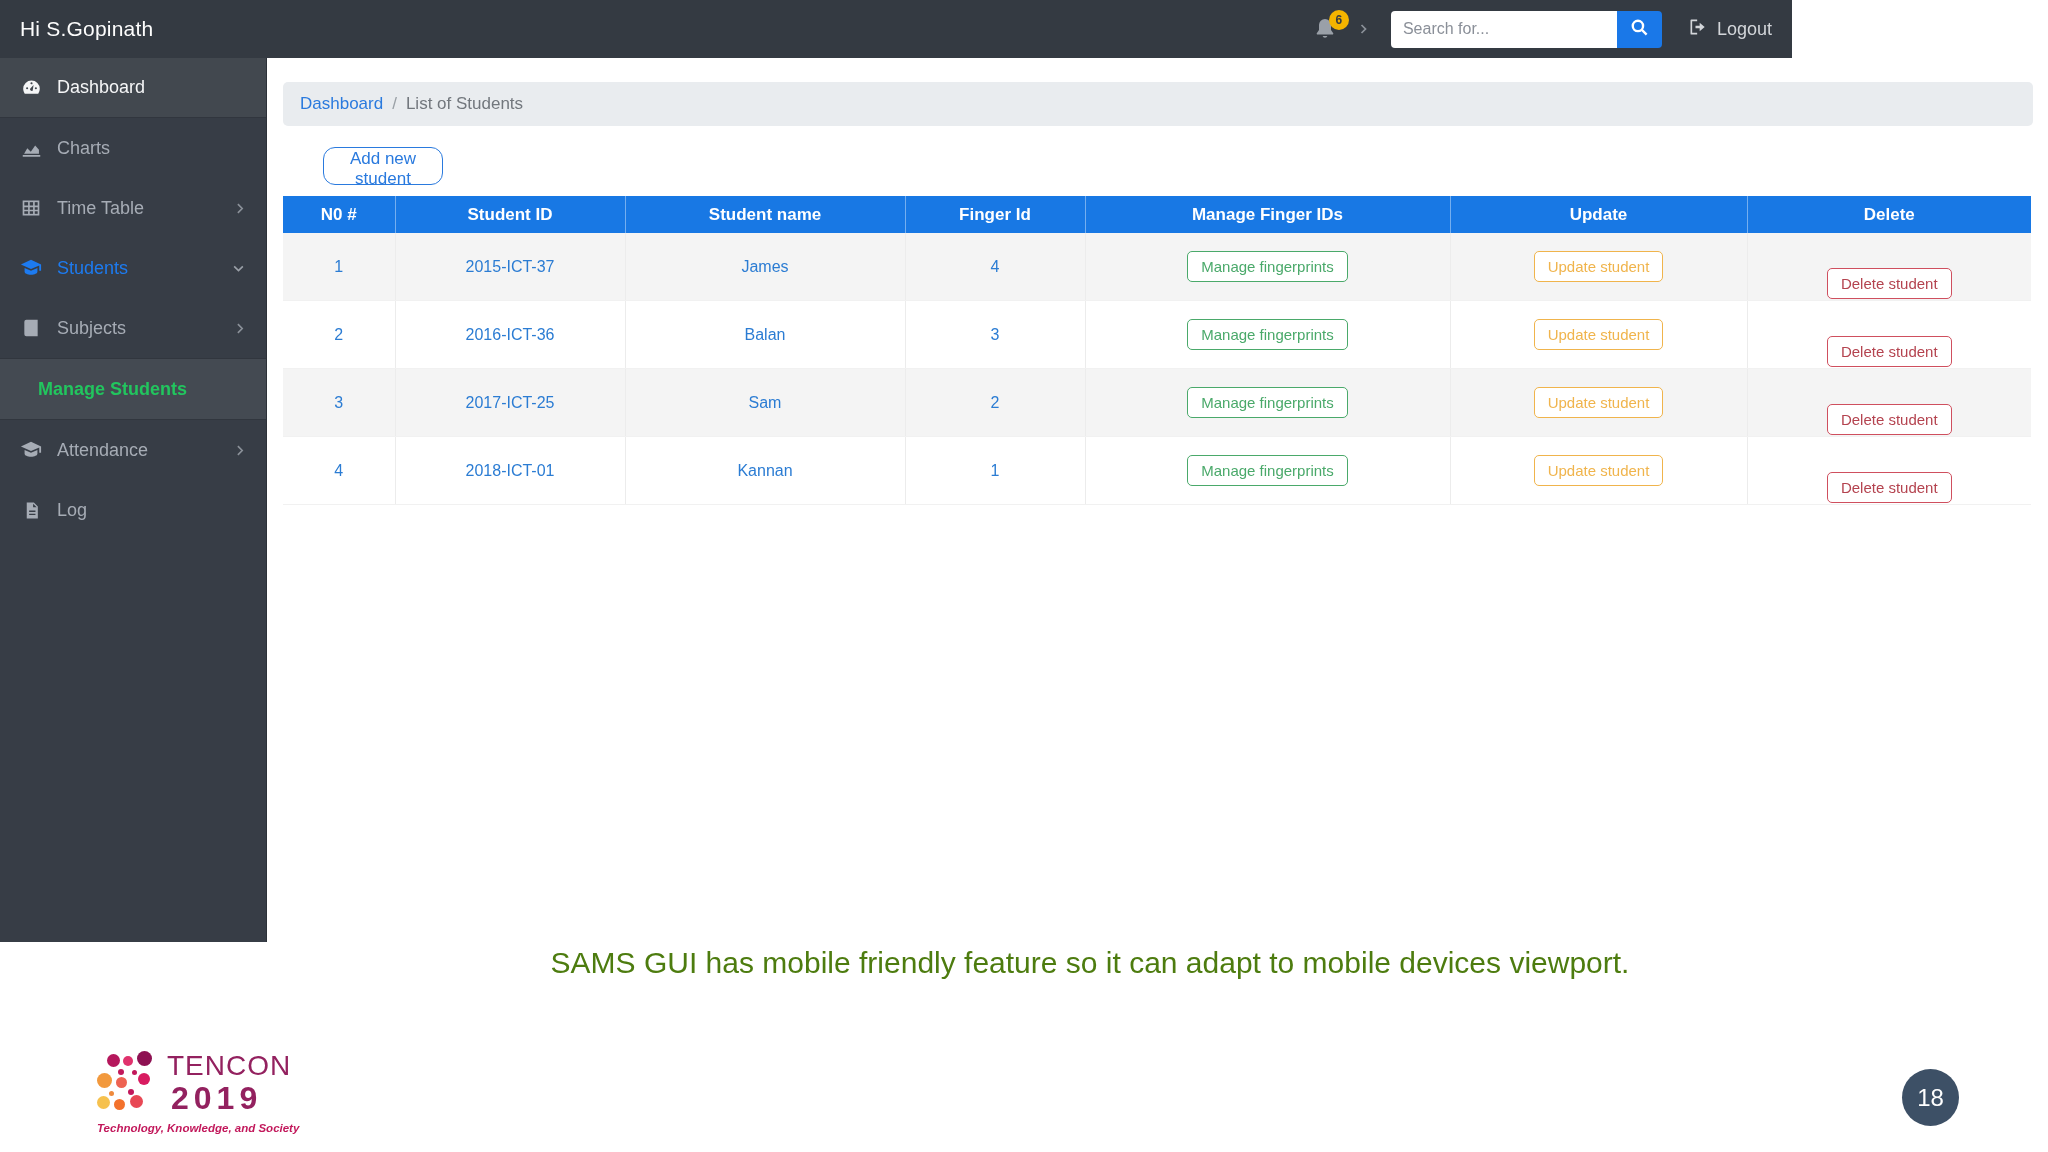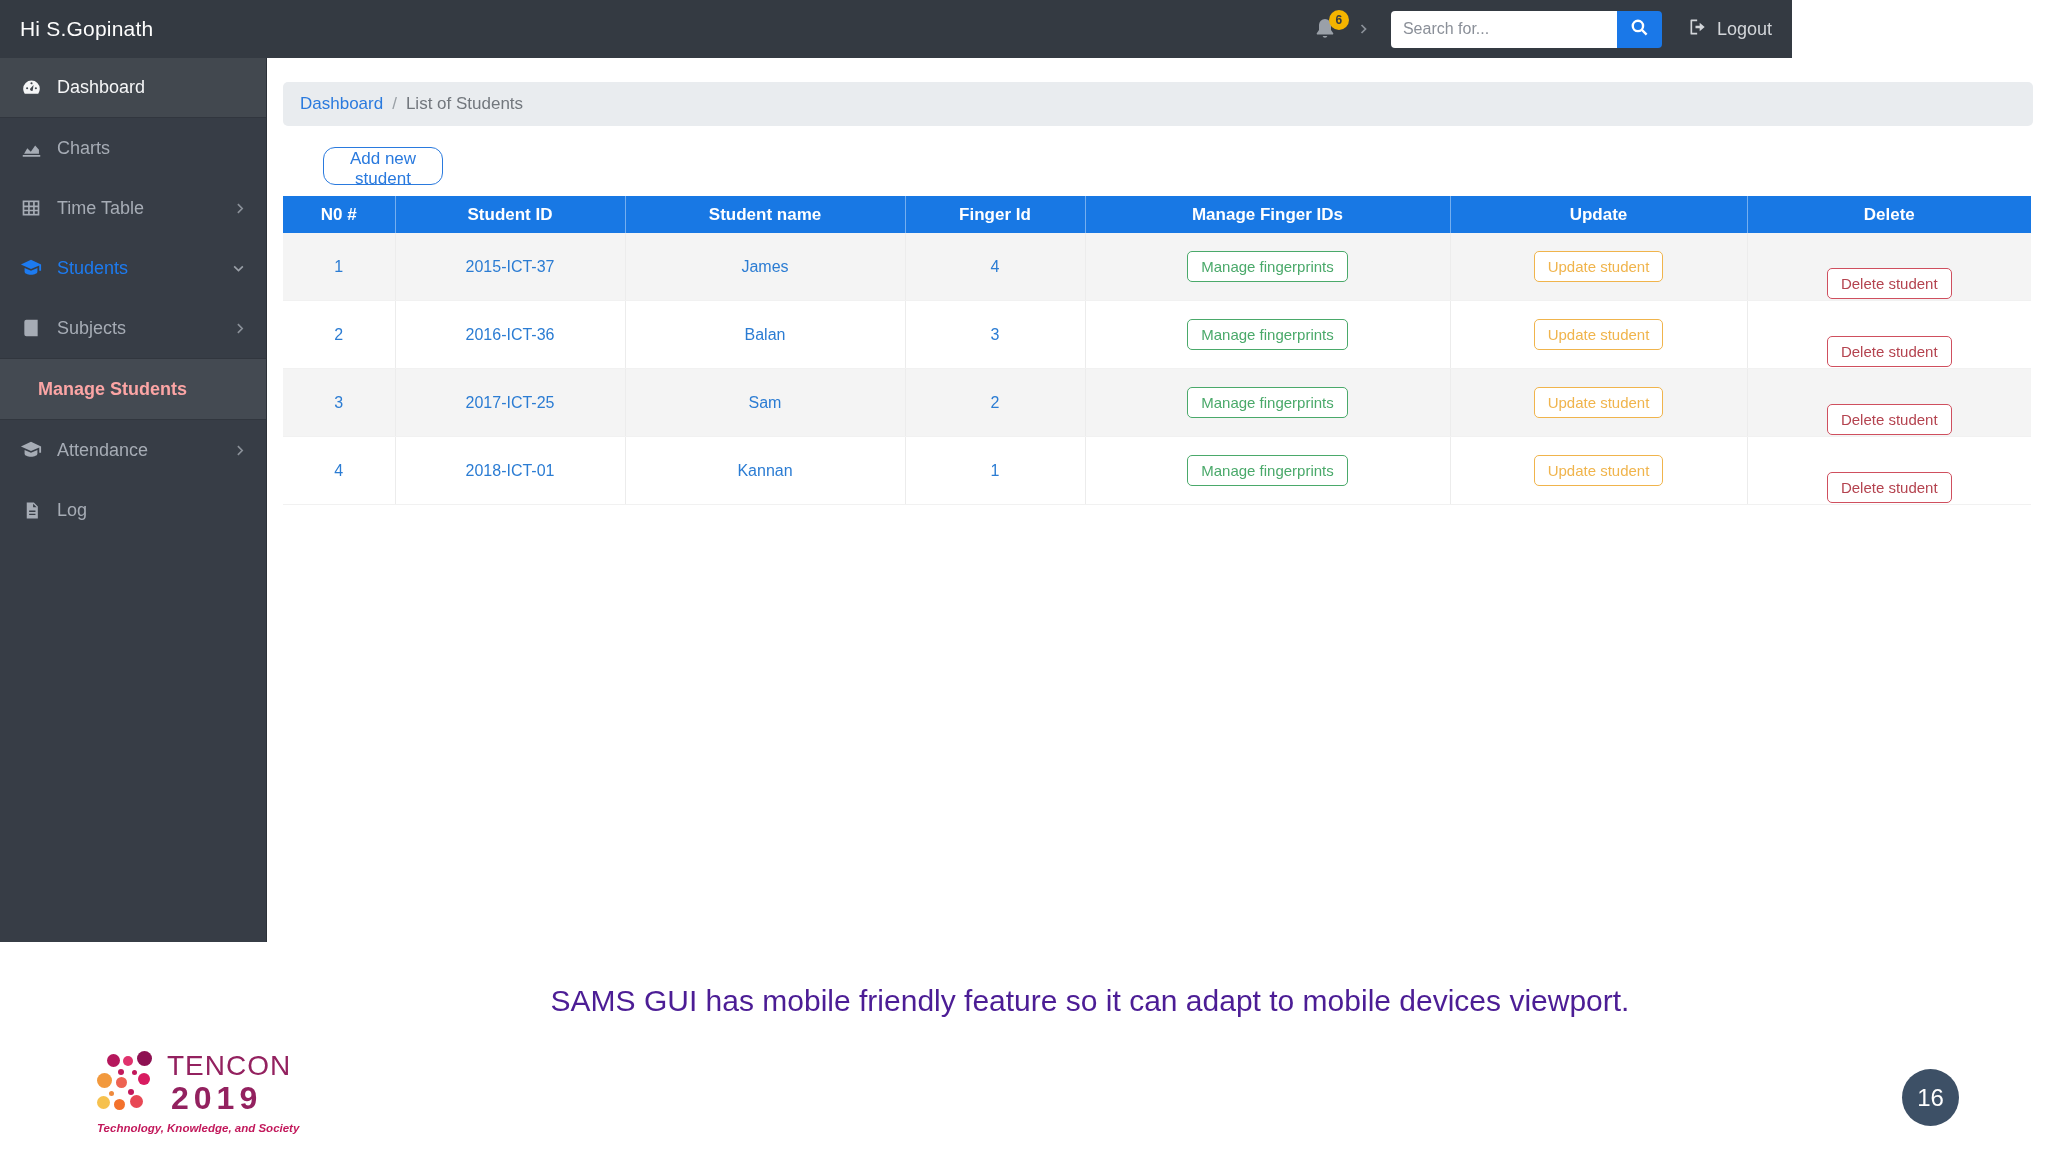--- a/index.html
+++ b/index.html
@@ -29,21 +29,21 @@
   .sidebar{position:absolute;left:0;top:58px;width:267px;height:884px;background:#373d46;
            border-right:1px solid #2c3138;box-sizing:border-box;}
   .side-item{display:flex;align-items:center;height:60px;padding:0 20px;gap:15px;
              color:#a6acb5;font-size:18px;cursor:pointer;box-sizing:border-box;}
   .side-item .icon{display:flex;width:22px;justify-content:center;}
   .side-item .chev{margin-left:auto;display:flex;color:#8b9199;}
   .side-item.active{background:#42484f;color:#f5f6f7;border-bottom:1px solid #31363e;}
   .side-item.accent{color:#1d7bf0;}
   .side-item.accent .chev{color:#9aa0a8;}
   .submenu-item{display:flex;align-items:center;height:62px;padding:0 20px 0 38px;
-                background:#444a52;color:#fca5a5;font-size:18px;font-weight:bold;cursor:pointer;
+                background:#444a52;color:#22c55e;font-size:18px;font-weight:bold;cursor:pointer;
                 border-top:1px solid #31363e;border-bottom:1px solid #31363e;box-sizing:border-box;}
 
   
   .main{position:absolute;left:268px;top:58px;width:1780px;height:892px;background:#fff;}
   .breadcrumb{position:absolute;left:15px;top:24px;width:1750px;height:44px;background:#e9ecef;
               border-radius:5px;display:flex;align-items:center;padding:0 17px;box-sizing:border-box;
               font-size:17px;gap:9px;}
   .crumb-link{color:#2a7ade;cursor:pointer;}
   .crumb-sep{color:#9aa0a6;}
   .crumb-current{color:#72777d;}
@@ -63,22 +63,22 @@
   .students-table tbody tr:nth-child(odd){background:#f4f4f4;}
   .students-table tbody tr:nth-child(even){background:#ffffff;}
   .cell-link{cursor:pointer;}
   .row-btn{display:inline-block;background:#fff;border-radius:5px;font-size:15px;line-height:29px;
            padding:0 13px;cursor:pointer;font-family:"Liberation Sans",sans-serif;}
   .btn-manage{border:1.5px solid #4aa96a;color:#4aa96a;}
   .btn-update{border:1.5px solid #f0b44c;color:#f0b44c;}
   .btn-delete{border:1.5px solid #cf4f5e;color:#b4434f;margin-top:34px;}
 
   
-  .caption{position:absolute;left:440px;top:984px;width:1300px;text-align:center;
-           color:#4c1d95;font-size:30px;}
+  .caption{position:absolute;left:440px;top:946px;width:1300px;text-align:center;
+           color:#4d7c0f;font-size:30px;}
   .tencon{position:absolute;left:95px;top:1046px;width:300px;height:102px;}
   .dot{position:absolute;border-radius:50%;}
   .tencon-line1{position:absolute;left:72px;top:4px;color:#93215f;font-size:28px;font-weight:normal;letter-spacing:1px;}
   .tencon-line2{position:absolute;left:76px;top:34px;color:#93215f;font-size:32px;font-weight:bold;letter-spacing:5px;}
   .tencon-tag{position:absolute;left:2px;top:76px;color:#c2185b;font-size:11.5px;font-weight:bold;font-style:italic;}
   .page-circle{position:absolute;left:1902px;top:1069px;width:57px;height:57px;border-radius:50%;
                background:#3d5066;color:#fff;font-size:24px;display:flex;align-items:center;justify-content:center;}
 </style>
 </head>
 <body>
@@ -295,15 +295,15 @@
       <span class="dot" style="left:33px;top:43px;width:6px;height:6px;background:#c2185b"></span>
       <span class="dot" style="left:2px;top:50px;width:13px;height:13px;background:#f6c14e"></span>
       <span class="dot" style="left:19px;top:53px;width:11px;height:11px;background:#f3722c"></span>
       <span class="dot" style="left:35px;top:49px;width:13px;height:13px;background:#e84855"></span>
     </span>
     <span class="tencon-line1">TENCON</span>
     <span class="tencon-line2">2019</span>
     <span class="tencon-tag">Technology, Knowledge, and Society</span>
   </div>
 
-  <div class="page-circle">16</div>
+  <div class="page-circle">18</div>
 
 </div>
 
 </body></html>

